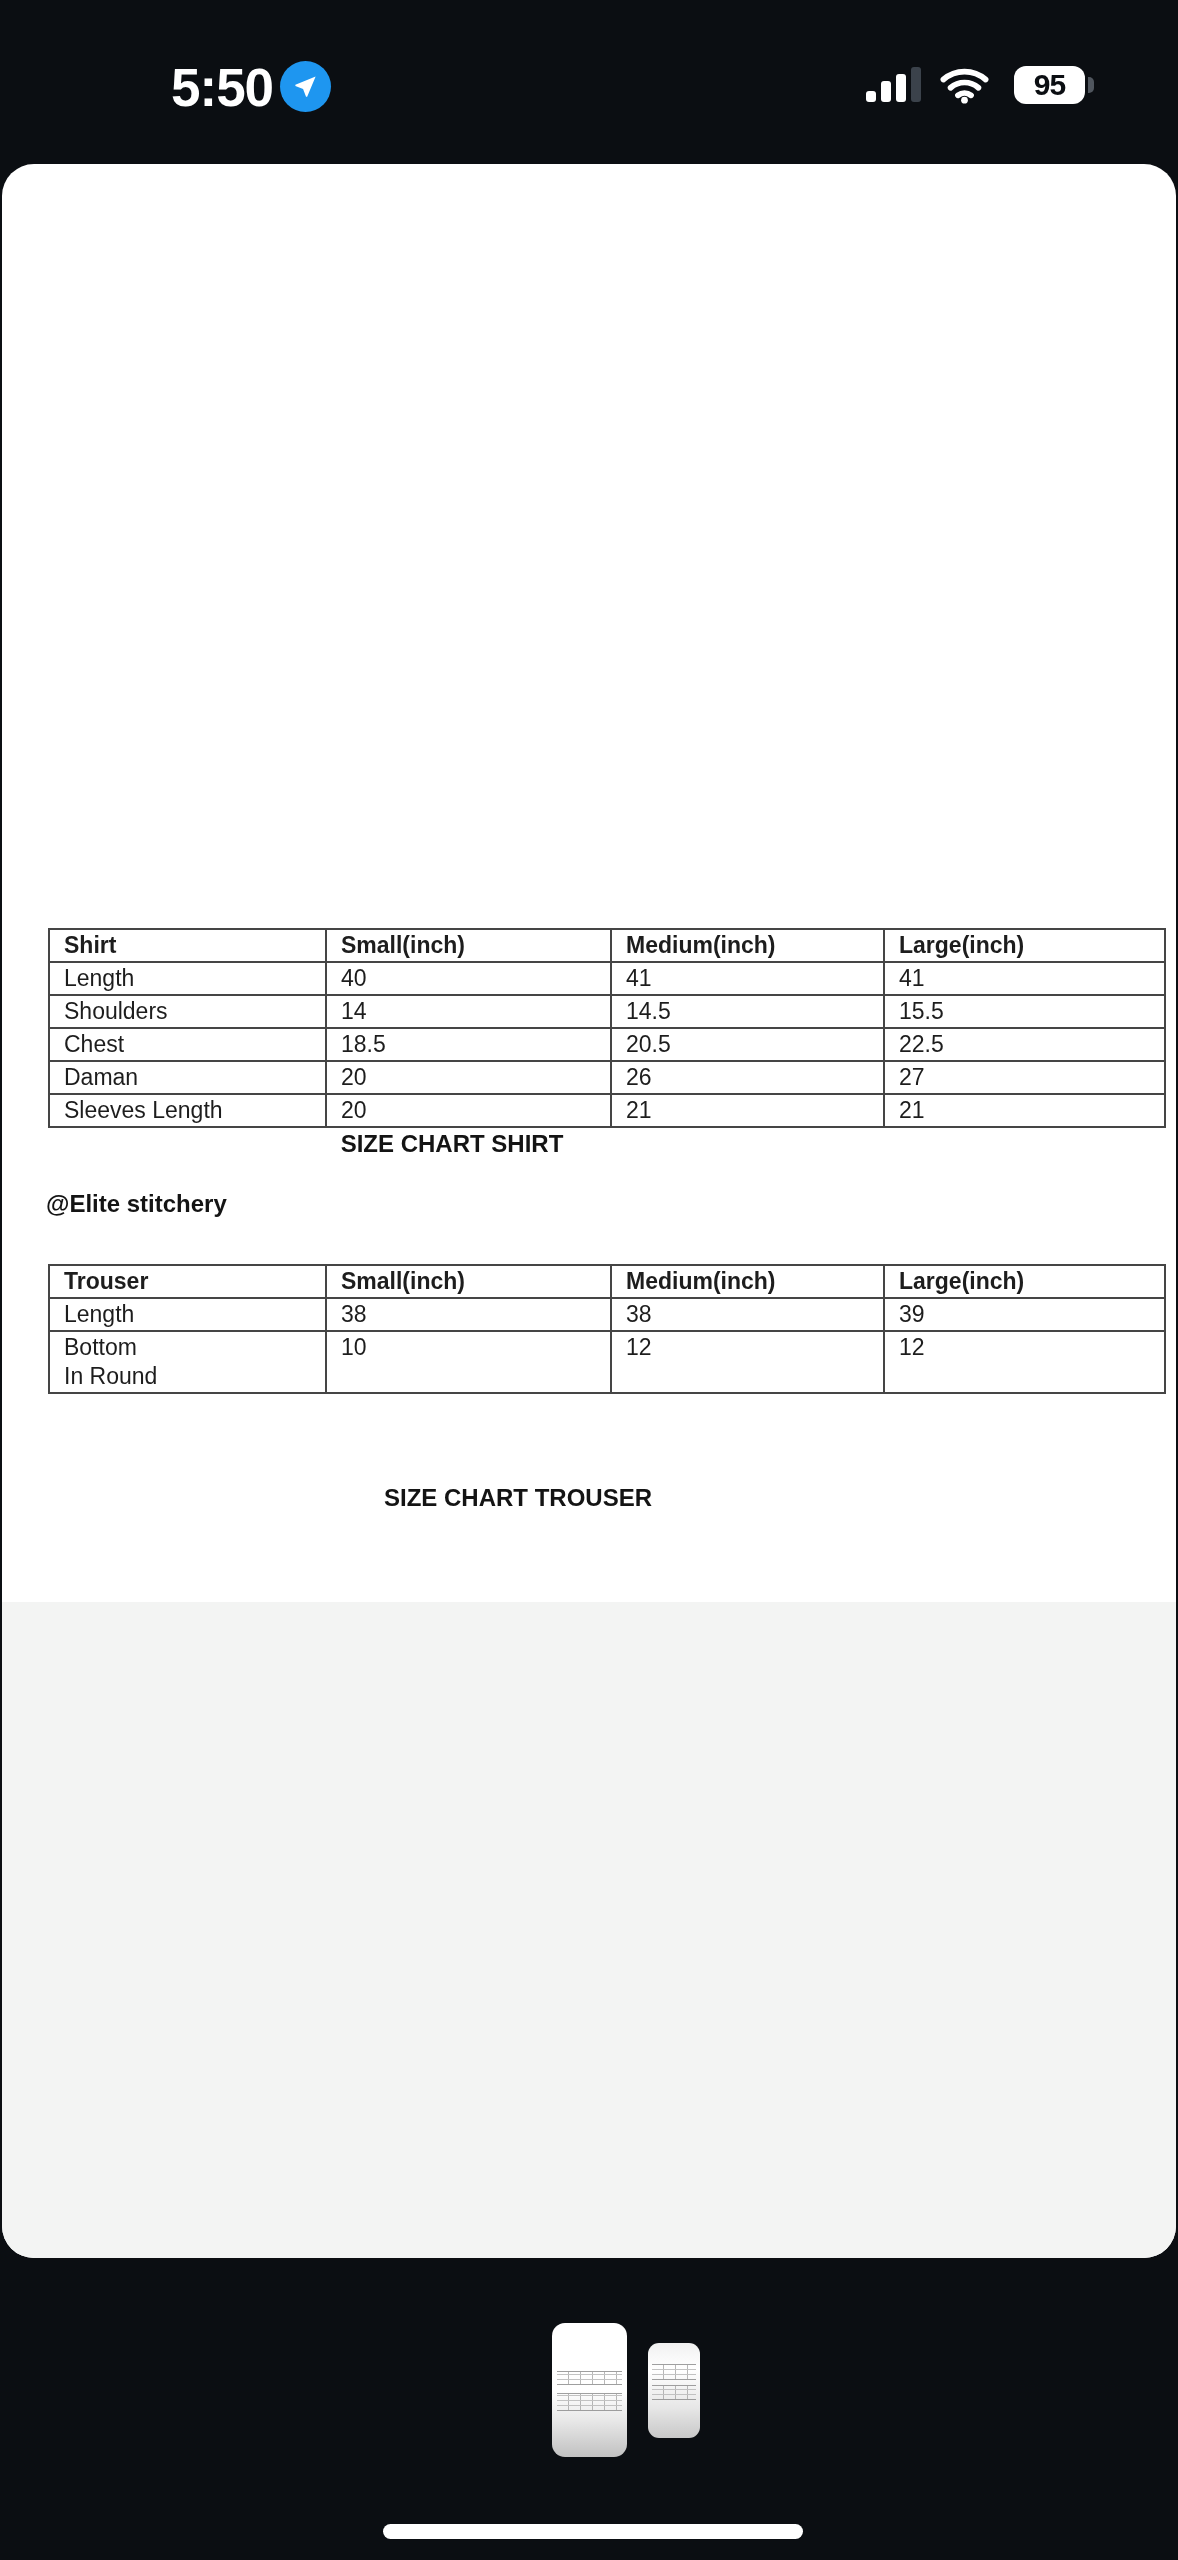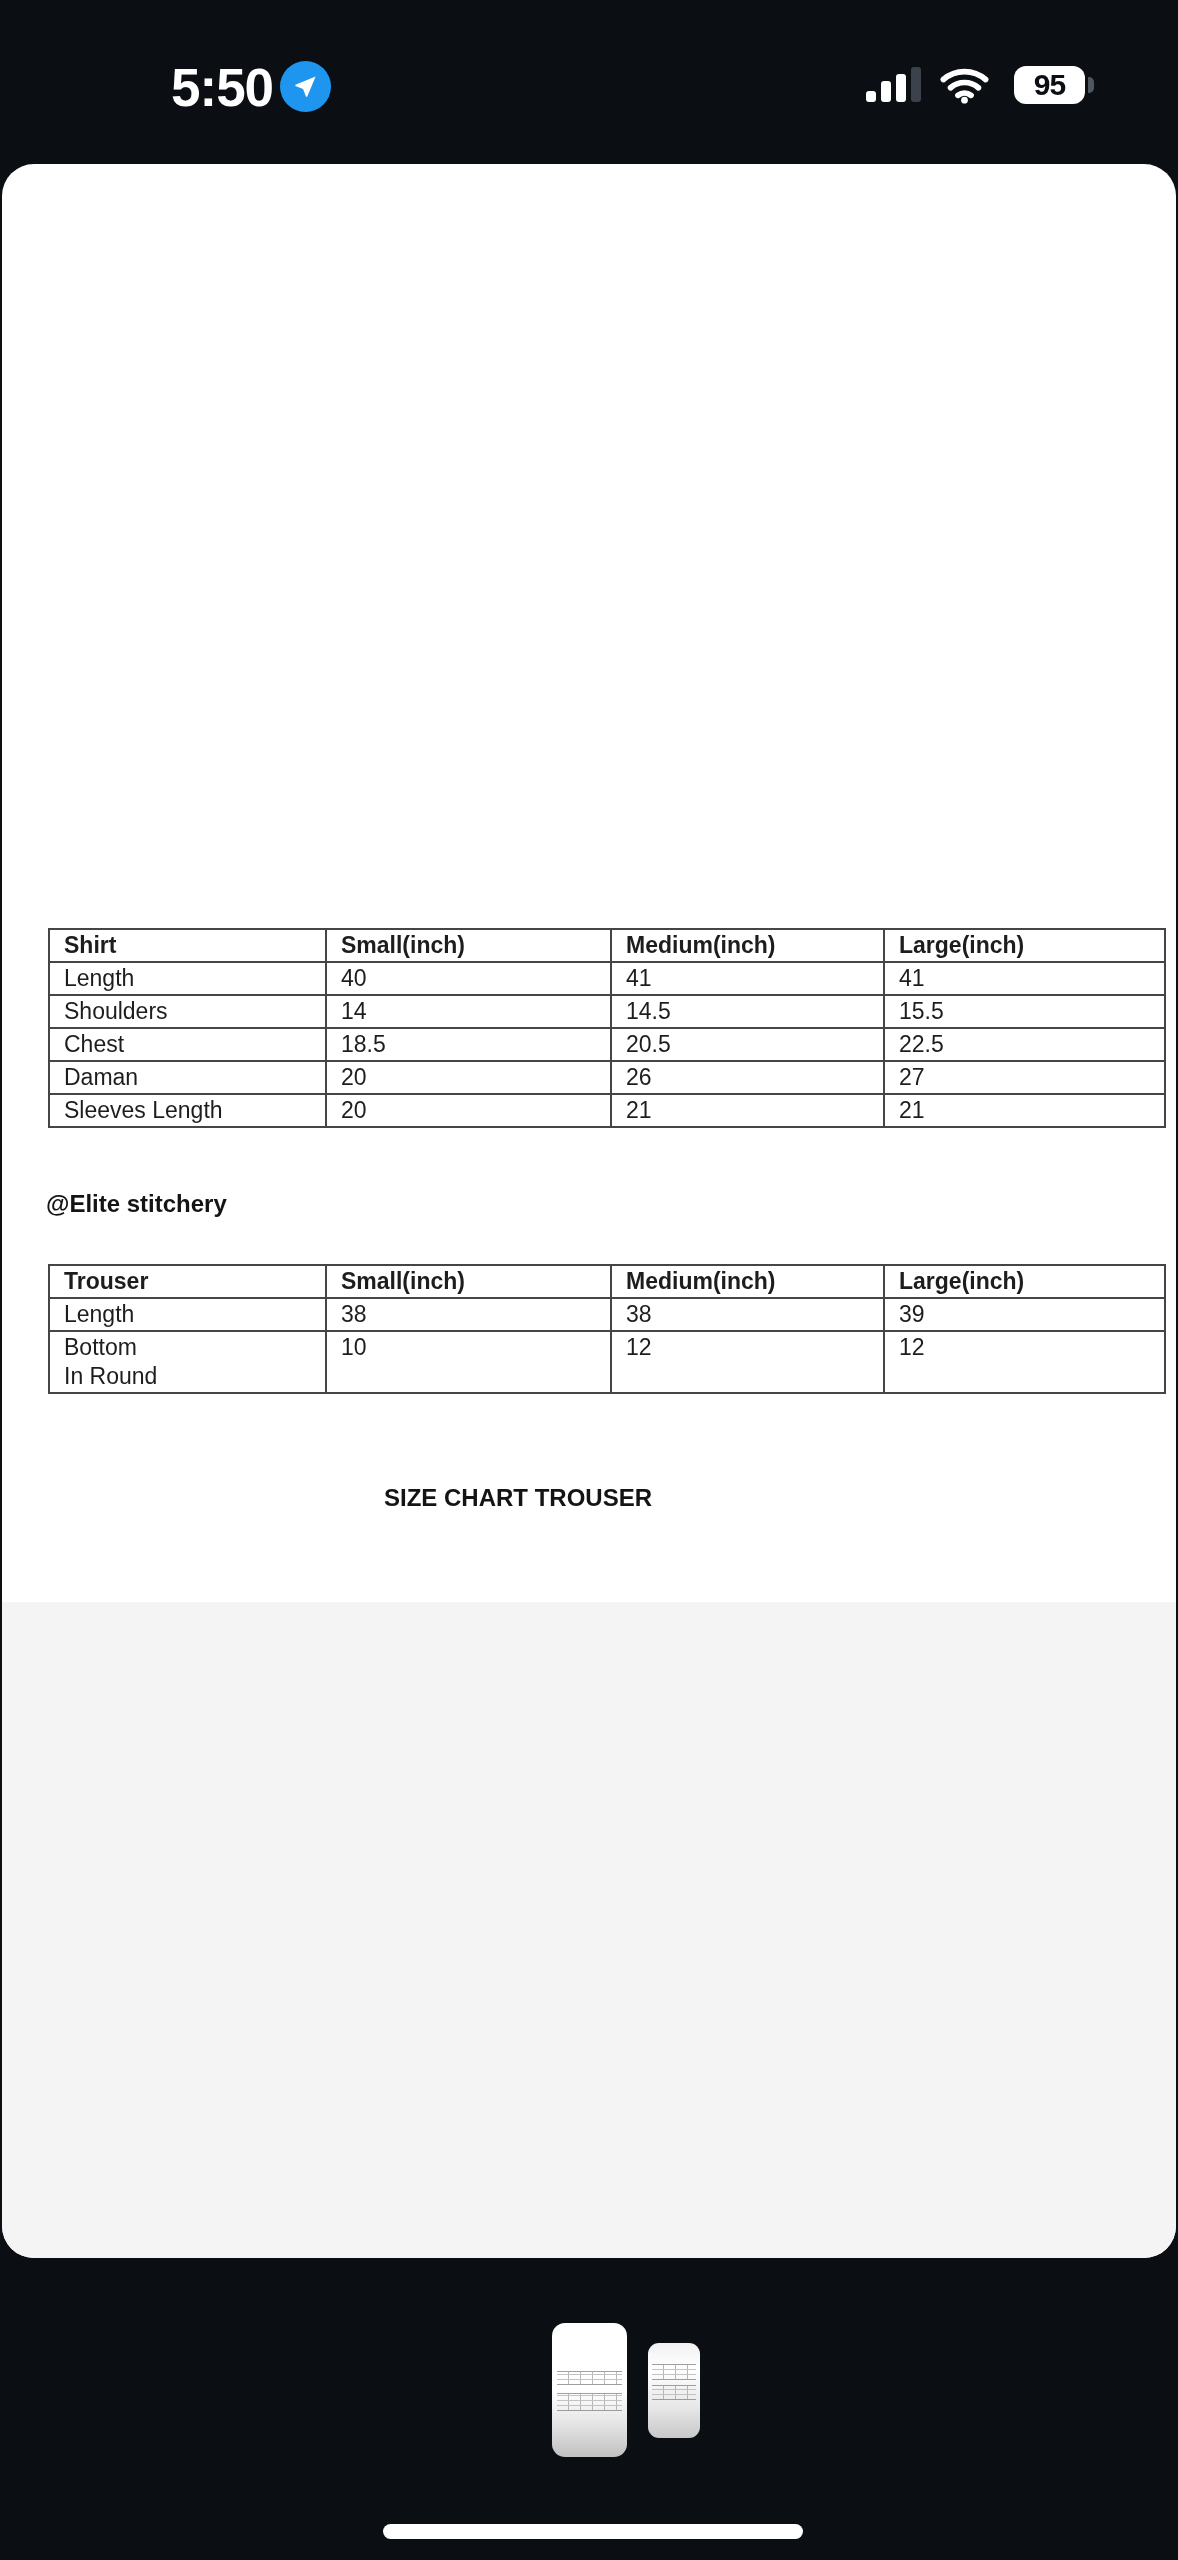--- a/index.html
+++ b/index.html
@@ -187,20 +187,21 @@
             <td>27</td>
           </tr>
           <tr>
             <td>Sleeves Length</td>
             <td>20</td>
             <td>21</td>
             <td>21</td>
           </tr>
         </tbody>
       </table>
+    <div class="caption cap-shirt">SIZE CHART SHIRT</div>
 
     <div class="brand">@Elite stitchery</div>
 
     <table class="size-table t-trouser">
       <colgroup>
           <col class="c1">
           <col class="c2">
           <col class="c3">
           <col class="c4">
         </colgroup>

